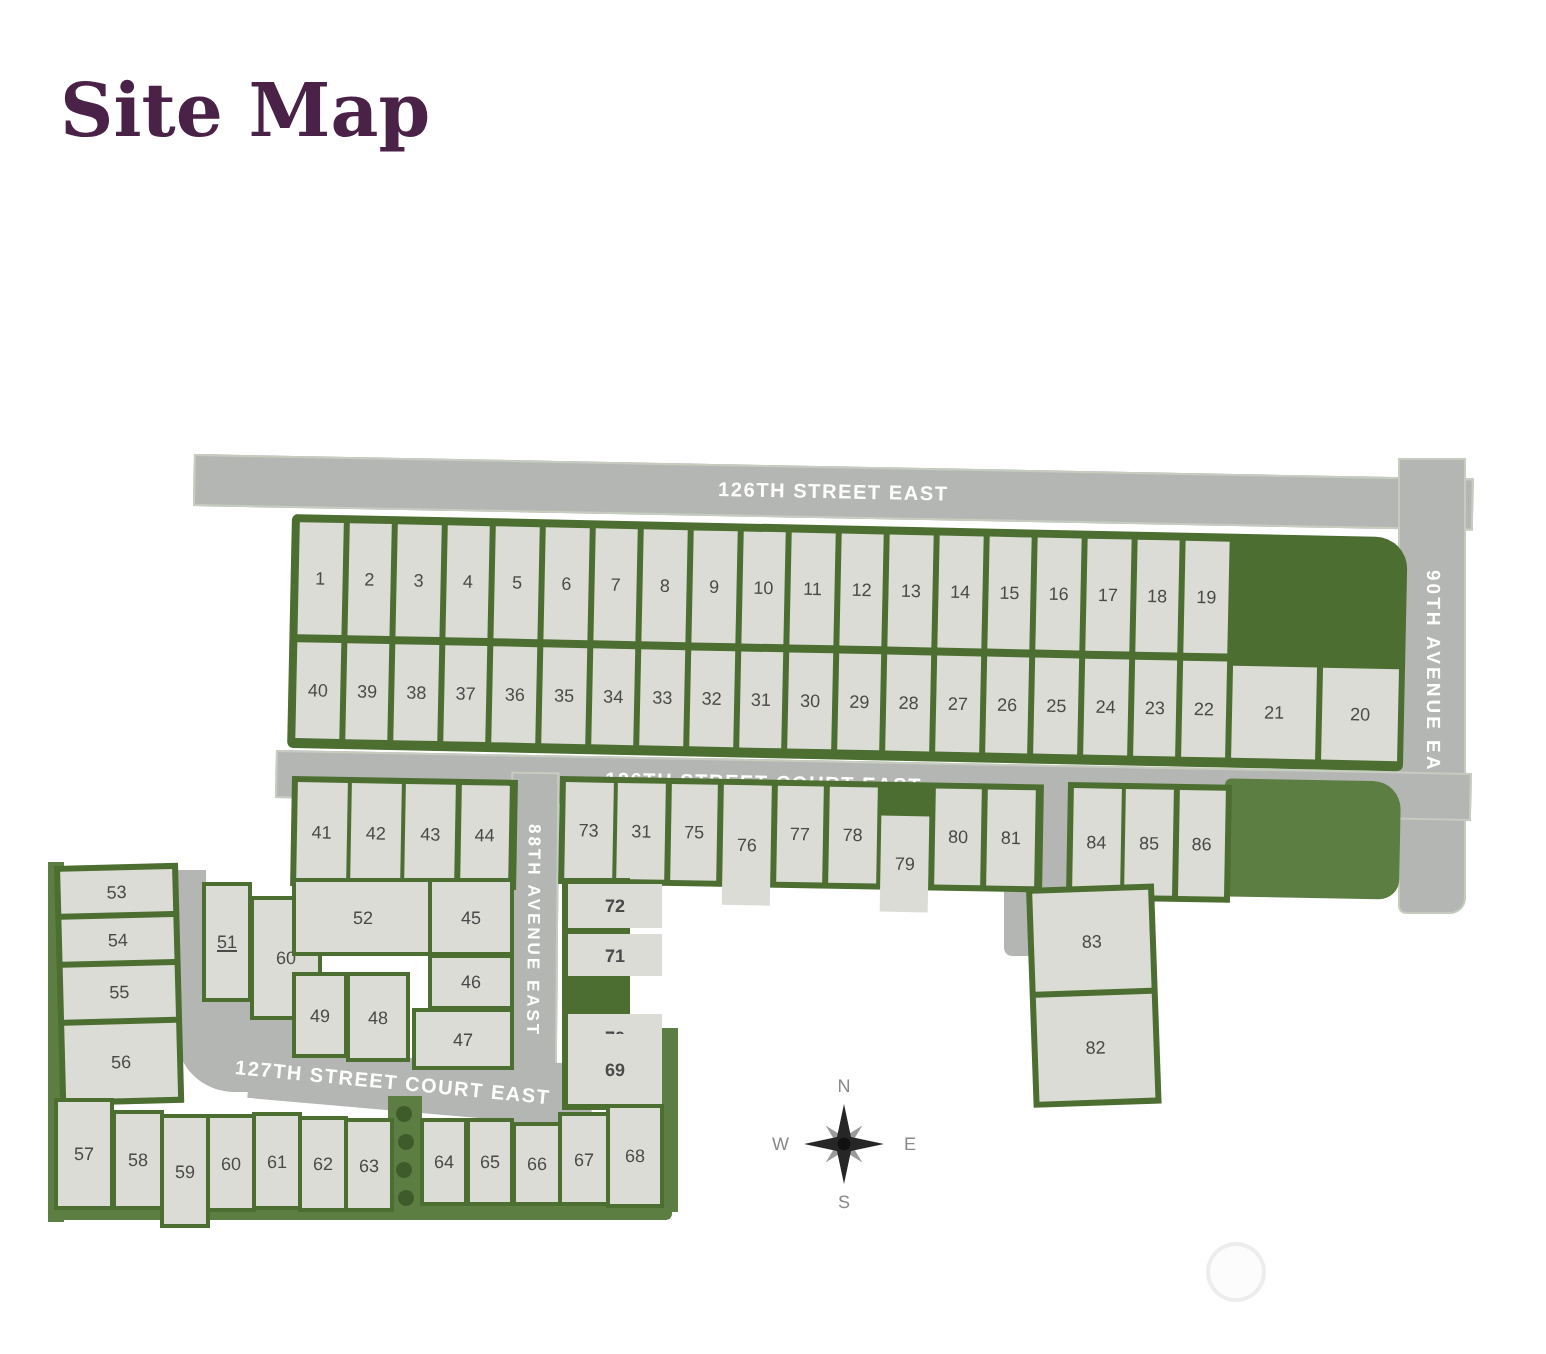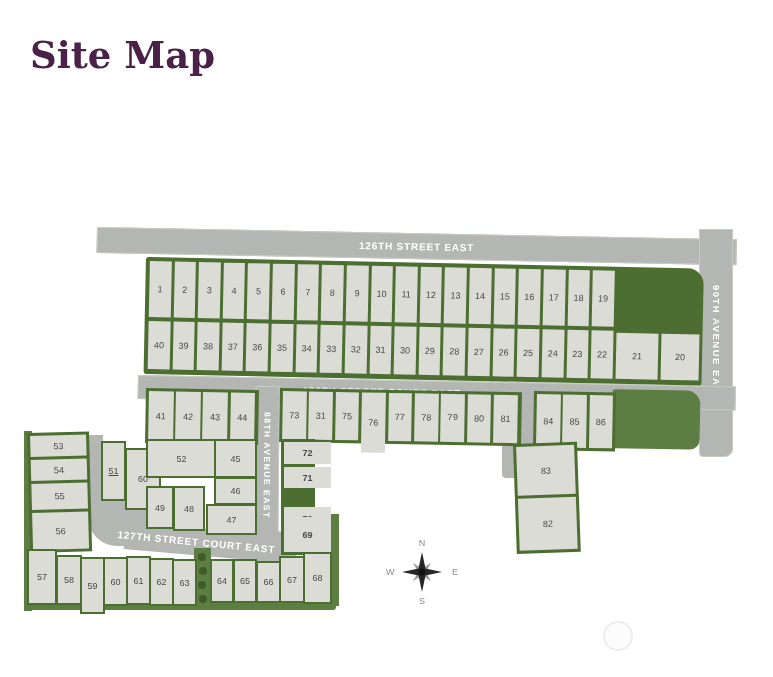--- a/index.html
+++ b/index.html
@@ -124,21 +124,21 @@
       <div class="lot" style="left: 84.6px; top: 3px; width: 24.5px; height: 49px;">44</div>
     </div>
 
   <div class="grp gborder" style="left:280px;top:388px;width:242px;height:54px;transform:rotate(1deg);">
       <div class="lot" style="left: 3px; top: 3px; width: 23.6px; height: 48px;">73</div>
       <div class="lot" style="left: 29.4px; top: 3px; width: 23.6px; height: 48px;">31</div>
       <div class="lot" style="left: 55.8px; top: 3px; width: 23.6px; height: 48px;">75</div>
       <div class="lot" style="left: 82.2px; top: 3px; width: 23.6px; height: 60px;">76</div>
       <div class="lot" style="left: 108.6px; top: 3px; width: 23.6px; height: 48px;">77</div>
       <div class="lot" style="left: 135px; top: 3px; width: 23.6px; height: 48px;">78</div>
-      <div class="lot" style="left: 161.4px; top: 3px; width: 23.6px; height: 48px; font-family: Liberation Mono, monospace;">79</div>
+      <div class="lot" style="left: 161.4px; top: 17px; width: 23.6px; height: 48px;">79</div>
       <div class="lot" style="left: 187.8px; top: 3px; width: 23.6px; height: 48px;">80</div>
       <div class="lot" style="left: 214.2px; top: 3px; width: 23.6px; height: 48px;">81</div>
     </div>
 
   <div class="grp gborder" style="left:534px;top:391px;width:82px;height:59px;transform:rotate(1deg);">
       <div class="lot" style="left: 3px; top: 3px; width: 23.5px; height: 53px;">84</div>
       <div class="lot" style="left: 29.3px; top: 3px; width: 23.5px; height: 53px;">85</div>
       <div class="lot" style="left: 55.6px; top: 3px; width: 23.5px; height: 53px;">86</div>
     </div>
 

